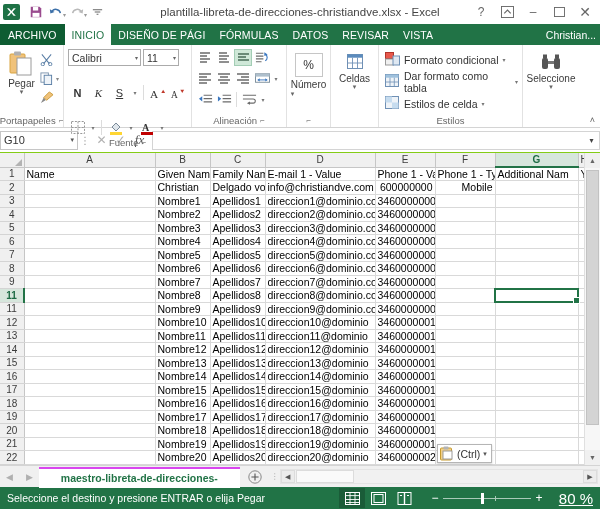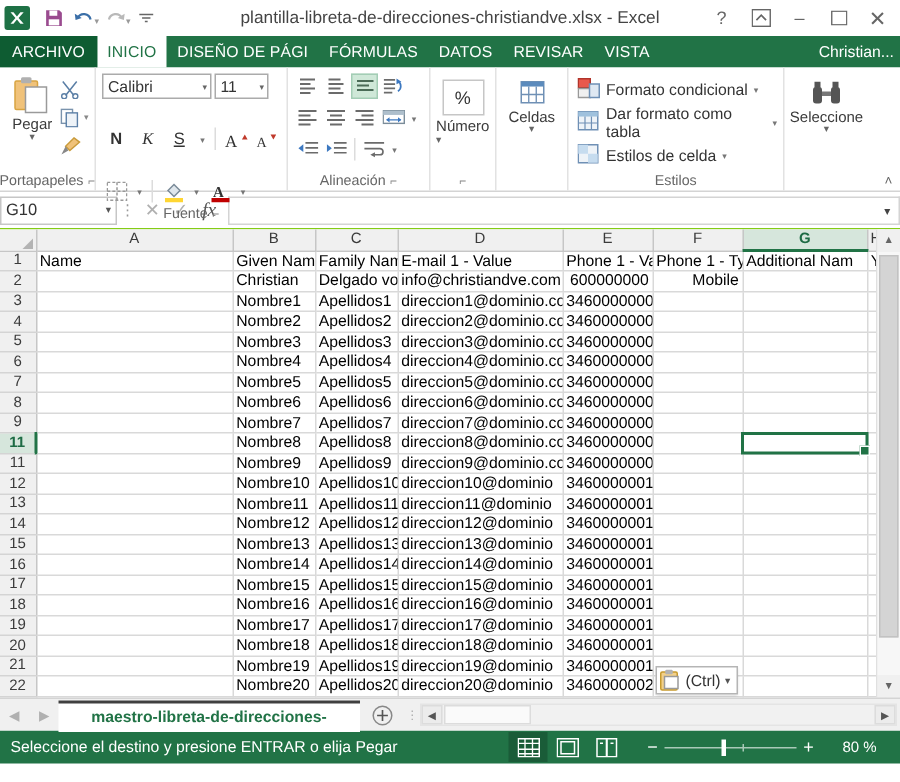--- a/index.html
+++ b/index.html
@@ -211,21 +211,21 @@
   .paste-opts .pico { width:14px; height:15px; }
   .paste-opts .pcaret { font-size:7px; color:#555; }
 
   
   .bottombar {
     height:22px; background:#f0f0f0; border-top:1px solid #d4d4d4;
     display:flex; align-items:center; position:relative;
   }
   .tab-navs { display:flex; align-items:center; padding:0 6px; gap:13px; color:#b0b0b0; font-size:9px;}
   .sheet-tab {
-    height:21px; background:#fff; border-top:2px solid #404040;
+    height:21px; background:#fff; border-top:2px solid #d946ef;
     display:flex; align-items:center; padding:0 22px; font-size:10.5px;
     color:#217346; font-weight:bold; margin-top:1px;
   }
   .add-sheet { width:30px; display:flex; align-items:center; justify-content:center; color:#666; font-size:13px;}
   .tab-split { width:10px; color:#aaa; font-size:8px; text-align:center; letter-spacing:0; line-height:3px;}
   .hscroll { flex:1; height:15px; background:#f1f1f1; display:flex; align-items:center; margin-right:2px; border:1px solid #e4e4e4;}
   .hs-arrow { width:14px; height:13px; display:flex; align-items:center; justify-content:center; font-size:7px; color:#555; background:#ececec; border:1px solid #dcdcdc;}
   .hs-thumb { width:58px; height:13px; background:#fafafa; border:1px solid #dcdcdc; margin-left:1px;}
 
   
@@ -234,21 +234,21 @@
     color:#fff; font-size:10.5px; padding-left:7px;
   }
   .sb-right { margin-left:auto; display:flex; align-items:center; height:22px; padding-right:7px; gap:0; }
   .view-btn { width:26px; height:20px; display:flex; align-items:center; justify-content:center; color:#fff;}
   .view-btn.on { background:#1a5c38; }
   .zoom-ctl { display:flex; align-items:center; gap:0; margin-left:10px; }
   .zm-sign { width:16px; text-align:center; font-size:12px; color:#fff;}
   .zm-track { width:88px; height:1px; background:#a9c9b8; position:relative; }
   .zm-thumb { position:absolute; left:38px; top:-5px; width:3px; height:11px; background:#fff; }
   .zm-mid { position:absolute; left:52px; top:-2px; width:1px; height:5px; background:#a9c9b8;}
-  .zm-pct { width:40px; text-align:center; font-size:10px; color:#fff; margin-left:6px;}
+  .zm-pct { width:40px; text-align:right; font-size:15px; color:#fff; margin-left:6px;text-decoration:underline;}
 
   .sv { display:block; }
 </style>
 </head>
 <body>
 
 <div class="app">
 
   <div class="titlebar">
     <div class="qat">

